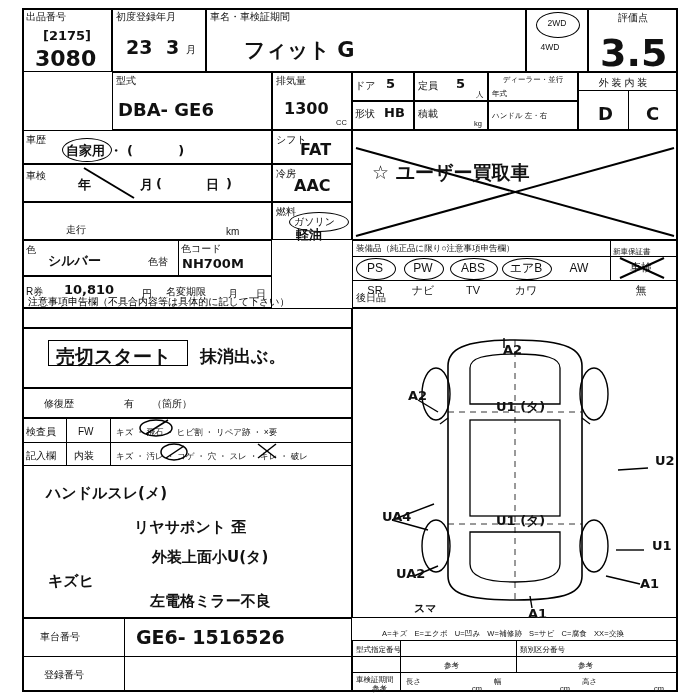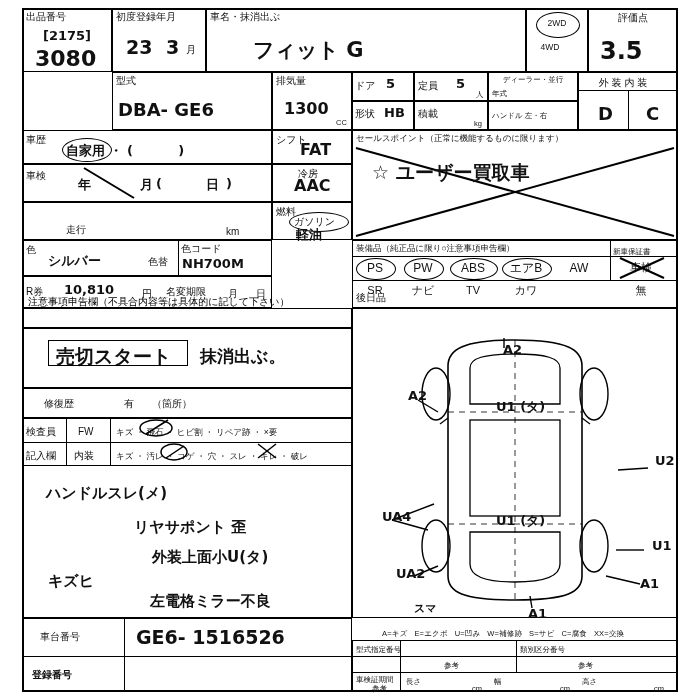--- a/index.html
+++ b/index.html
@@ -32,31 +32,31 @@
   <div class="hw s" style="left:43px;top:28px;">[2175]</div>
   <div class="hw b" style="left:35px;top:46px;font-size:22px;">3080</div>
 
   <div class="bx" style="left:112px;top:8px;width:94px;height:64px;"></div>
   <div class="lbl" style="left:116px;top:11px;">初度登録年月</div>
   <div class="hw b" style="left:126px;top:36px;">23</div>
   <div class="hw b" style="left:166px;top:36px;">3</div>
   <div class="lbl" style="left:186px;top:44px;">月</div>
 
   <div class="bx" style="left:206px;top:8px;width:320px;height:64px;"></div>
-  <div class="lbl" style="left:210px;top:11px;">車名・抹消出ぶ</div>
-  <div class="hw b" style="left:244px;top:36px;font-size:21px;margin-left:9px;">フィット G</div>
+  <div class="lbl" style="left:210px;top:11px;">車名・車検証期間</div>
+  <div class="hw b" style="left:244px;top:36px;font-size:21px;">フィット G</div>
 
   <div class="bx" style="left:526px;top:8px;width:62px;height:64px;"></div>
   <div class="lbl sm ctr" style="left:528px;top:12px;width:58px;height:22px;">2WD</div>
   <div class="lbl sm ctr" style="left:528px;top:40px;width:44px;height:14px;">4WD</div>
   <div class="ell" style="left:536px;top:12px;width:42px;height:24px;"></div>
 
   <div class="bx" style="left:588px;top:8px;width:90px;height:64px;"></div>
   <div class="lbl ctr" style="left:590px;top:11px;width:86px;height:12px;">評価点</div>
-  <div class="hw" style="left:600px;top:37px;font-size:24px;">3.5</div>
+  <div class="hw" style="left:600px;top:31px;font-size:38px;">3.5</div>
 
   <div class="bx" style="left:112px;top:72px;width:160px;height:58px;"></div>
   <div class="lbl" style="left:116px;top:75px;">型式</div>
   <div class="hw m" style="left:118px;top:99px;font-size:18px;">DBA- GE6</div>
 
   <div class="bx" style="left:272px;top:72px;width:80px;height:58px;"></div>
   <div class="lbl" style="left:276px;top:75px;">排気量</div>
   <div class="hw m" style="left:284px;top:99px;">1300</div>
   <div class="lbl xs" style="left:336px;top:117px;">CC</div>
 
@@ -105,21 +105,21 @@
   <div class="hw s" style="left:78px;top:176px;">年</div>
   <div class="hw s" style="left:140px;top:176px;">月</div>
   <div class="hw s" style="left:156px;top:176px;">(</div>
   <div class="hw s" style="left:206px;top:176px;">日</div>
   <div class="hw s" style="left:226px;top:176px;">)</div>
   <svg style="left:22px;top:164px;width:250px;height:38px;">
     <line x1="112" y1="34" x2="62" y2="4" stroke="#000" stroke-width="2"></line>
   </svg>
 
   <div class="bx" style="left:272px;top:164px;width:80px;height:38px;"></div>
-  <div class="lbl" style="left:276px;top:168px;margin-left:22px;">冷房</div>
+  <div class="lbl" style="left:276px;top:168px;">冷房</div>
   <div class="hw m" style="left:294px;top:176px;">AAC</div>
 
   <div class="bx" style="left:22px;top:202px;width:250px;height:38px;"></div>
   <div class="lbl" style="left:26px;top:224px;margin-left:40px;">走行</div>
   <div class="lbl" style="left:226px;top:226px;">km</div>
 
   <div class="bx" style="left:272px;top:202px;width:80px;height:38px;"></div>
   <div class="lbl" style="left:276px;top:206px;">燃料</div>
   <div class="lbl" style="left:294px;top:216px;">ガソリン</div>
   <div class="ell" style="left:289px;top:212px;width:58px;height:18px;"></div>
@@ -135,21 +135,20 @@
 
   <div class="bx" style="left:22px;top:276px;width:250px;height:32px;"></div>
   <div class="lbl" style="left:26px;top:286px;">R券</div>
   <div class="hw s" style="left:64px;top:282px;">10,810</div>
   <div class="lbl" style="left:142px;top:288px;">円</div>
   <div class="lbl" style="left:166px;top:286px;">名変期限</div>
   <div class="lbl" style="left:228px;top:288px;">月</div>
   <div class="lbl" style="left:256px;top:288px;">日</div>
 
   <div class="bx" style="left:352px;top:130px;width:326px;height:110px;"></div>
-  <div class="lbl sm" style="left:356px;top:133px;">セールスポイント（正常に機能するものに限ります）</div>
   <svg style="left:352px;top:144px;width:326px;height:96px;">
     <line x1="4" y1="4" x2="322" y2="92" stroke="#000" stroke-width="2"></line>
     <line x1="322" y1="4" x2="4" y2="92" stroke="#000" stroke-width="2"></line>
   </svg>
   <div class="hw" style="left:372px;top:160px;font-size:19px;">☆ ユーザー買取車</div>
 
   <div class="bx" style="left:352px;top:240px;width:326px;height:68px;"></div>
   <div class="lbl sm" style="left:356px;top:243px;">装備品（純正品に限り○注意事項申告欄）</div>
   <div class="ln" style="left:610px;top:240px;width:1px;height:40px;"></div>
   <div class="lbl xs" style="left:613px;top:246px;">新車保証書</div>
@@ -261,21 +260,21 @@
   <div class="hw xs" style="left:528px;top:606px;font-size:13px;">A1</div>
   <div class="hw xs" style="left:414px;top:601px;font-size:11px;">スマ</div>
 
   <div class="lbl xs" style="left:382px;top:628px;letter-spacing:0.2px;">A=キズ   E=エクボ   U=凹み   W=補修跡   S=サビ   C=腐食   XX=交換</div>
 
   <div class="bx" style="left:22px;top:618px;width:330px;height:74px;"></div>
   <div class="ln" style="left:22px;top:656px;width:330px;height:1px;"></div>
   <div class="ln" style="left:124px;top:618px;width:1px;height:74px;"></div>
   <div class="lbl" style="left:40px;top:631px;">車台番号</div>
   <div class="hw" style="left:136px;top:626px;font-size:19px;">GE6- 1516526</div>
-  <div class="lbl" style="left:32px;top:669px;font-weight:bold;">登録番号</div>
+  <div class="lbl" style="left:44px;top:669px;">登録番号</div>
 
   <div class="bx" style="left:352px;top:640px;width:326px;height:52px;"></div>
   <div class="ln" style="left:352px;top:656px;width:326px;height:1px;"></div>
   <div class="ln" style="left:352px;top:672px;width:326px;height:1px;"></div>
   <div class="ln" style="left:516px;top:640px;width:1px;height:32px;"></div>
   <div class="ln" style="left:400px;top:640px;width:1px;height:52px;"></div>
   <div class="lbl xs" style="left:356px;top:644px;">型式指定番号</div>
   <div class="lbl xs" style="left:520px;top:644px;">類別区分番号</div>
   <div class="lbl xs" style="left:444px;top:660px;">参考</div>
   <div class="lbl xs" style="left:578px;top:660px;">参考</div>

